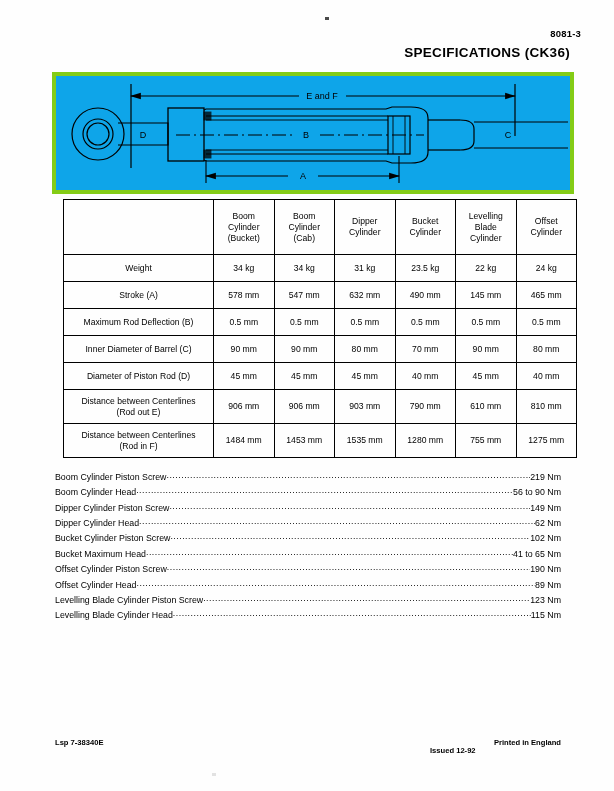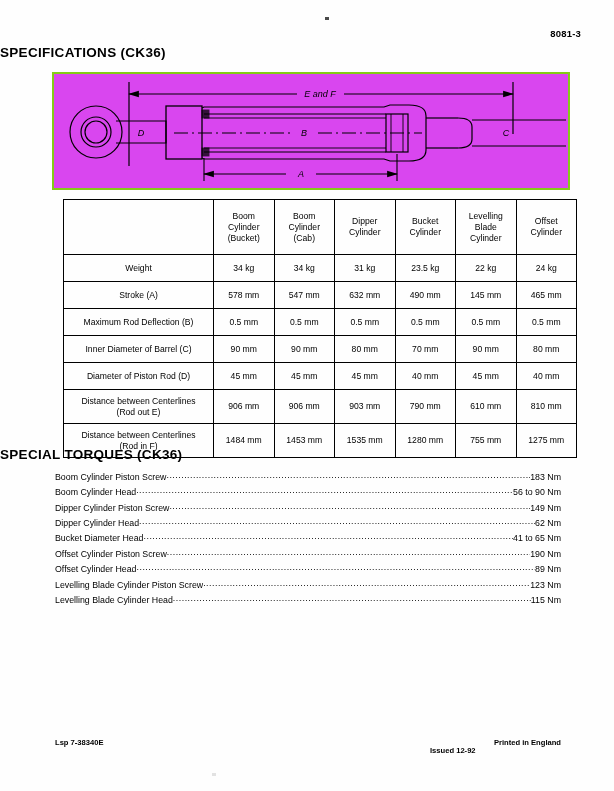--- a/index.html
+++ b/index.html
@@ -40,38 +40,37 @@
     font-size: 9.5px;
     font-weight: bold;
     letter-spacing: 0.2px;
   }
 
   
   .section-title {
     position: absolute;
     left: 0;
     width: 570px;
-    text-align: left;
+    text-align: right;
     font-size: 13.5px;
     font-weight: bold;
     letter-spacing: 0.3px;
   }
   .title-specs { top: 45px; }
   .title-torques { top: 447px; }
 
   
   .diagram-box {
     position: absolute;
     left: 52px;
     top: 72px;
     width: 514px;
     height: 114px;
-    border: 2px solid #84cc16;
-    background: #d946ef;
-    font-style: italic;
+    border: 4px solid #84cc16;
+    background: #0ea5e9;
   }
   .diagram-box svg { display: block; }
 
   
   .spec-table {
     position: absolute;
     left: 52px;
     top: 199px;
     width: 514px;
     border-collapse: collapse;
@@ -358,45 +357,49 @@
           <td>1484 mm</td>
           <td>1453 mm</td>
           <td>1535 mm</td>
           <td>1280 mm</td>
           <td>755 mm</td>
           <td>1275 mm</td>
         </tr>
       </tbody>
   </table>
 
-  <div class="section-title title-torques">SPECIAL TORQUES (CK36)</div>
 
   <div class="torque-list" id="torque-list">
       <div class="torque-row">
         <span class="torque-name">Boom Cylinder Piston Screw</span>
         <span class="torque-dots"></span>
-        <span class="torque-value">183 Nm</span>
+        <span class="torque-value">219 Nm</span>
       </div>
       <div class="torque-row">
         <span class="torque-name">Boom Cylinder Head</span>
         <span class="torque-dots"></span>
         <span class="torque-value">56 to 90 Nm</span>
       </div>
       <div class="torque-row">
         <span class="torque-name">Dipper Cylinder Piston Screw</span>
         <span class="torque-dots"></span>
         <span class="torque-value">149 Nm</span>
       </div>
       <div class="torque-row">
         <span class="torque-name">Dipper Cylinder Head</span>
         <span class="torque-dots"></span>
         <span class="torque-value">62 Nm</span>
       </div>
       <div class="torque-row">
-        <span class="torque-name">Bucket Diameter Head</span>
+        <span class="torque-name">Bucket Cylinder Piston Screw</span>
+        <span class="torque-dots"></span>
+        <span class="torque-value">102 Nm</span>
+      </div>
+      <div class="torque-row">
+        <span class="torque-name">Bucket Maximum Head</span>
         <span class="torque-dots"></span>
         <span class="torque-value">41 to 65 Nm</span>
       </div>
       <div class="torque-row">
         <span class="torque-name">Offset Cylinder Piston Screw</span>
         <span class="torque-dots"></span>
         <span class="torque-value">190 Nm</span>
       </div>
       <div class="torque-row">
         <span class="torque-name">Offset Cylinder Head</span>

